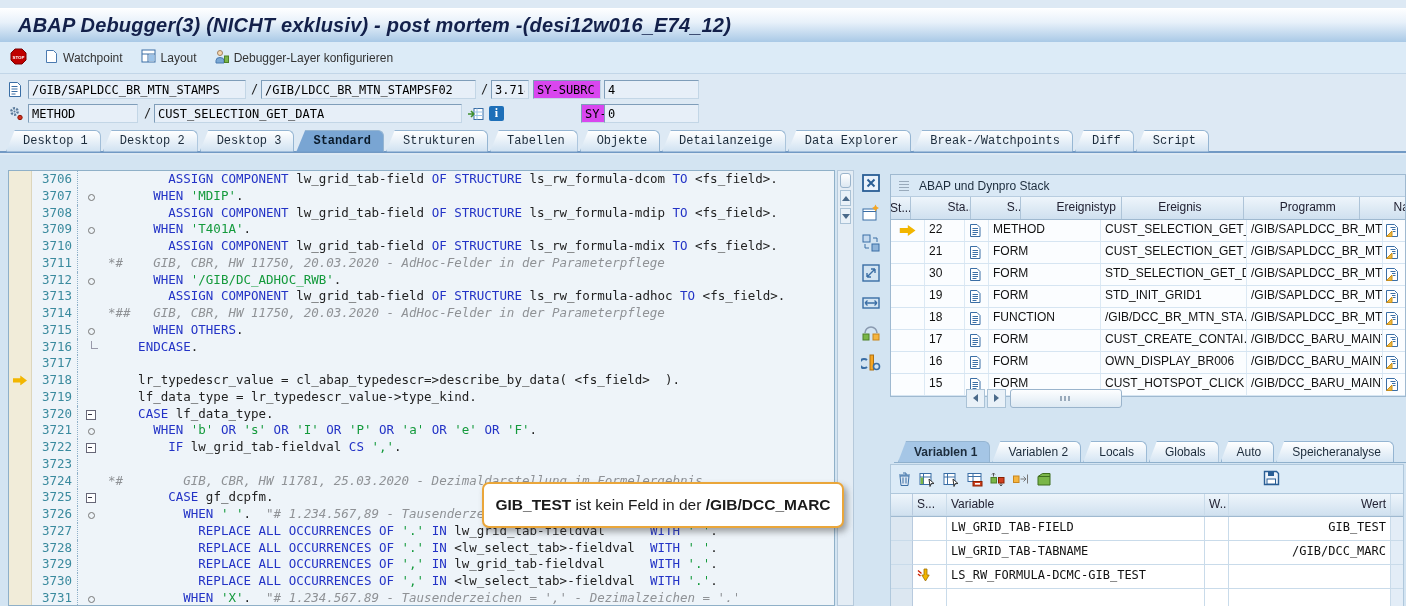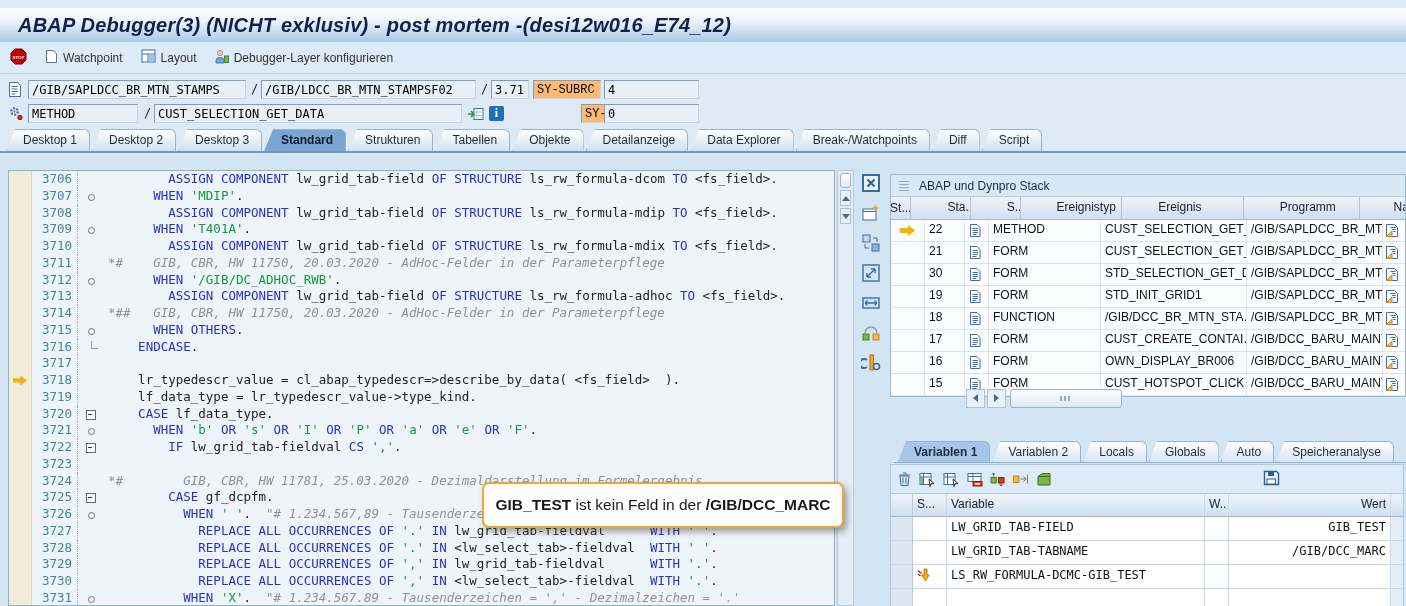--- a/index.html
+++ b/index.html
@@ -13,25 +13,25 @@
   #titlebar .t{font-size:20px;font-weight:bold;font-style:italic;color:#13204a;padding-left:18px;letter-spacing:.2px;}
   
   #toolbar{top:42px;left:0;width:1406px;height:32px;background:#dcebf7;border-bottom:1px solid #c2d6e8;
     display:flex;align-items:center;gap:18px;padding-left:10px;box-sizing:border-box;}
   .tbtn{display:flex;align-items:center;gap:5px;color:#333;cursor:default;}
   
   #fieldsbar{top:74px;left:0;width:1406px;height:56px;background:#dde9f4;}
   .frow{position:absolute;height:20px;display:block;}
   .fld{position:absolute;height:19px;box-sizing:border-box;border:1px solid;border-color:#7f9db9 #c3d6e6 #c3d6e6 #7f9db9;
     background:#e7eff8;font-family:"DejaVu Sans Mono",monospace;font-size:12px;padding:1px 3px;color:#000;}
-  .fld.white{background:#fdba74;font-family:Liberation Mono, monospace;}
+  .fld.white{background:#d946ef;}
   .slash{position:absolute;top:2px;font-family:"DejaVu Sans Mono",monospace;color:#222;}
   .ficon{position:absolute;top:1px;}
   
-  #tabstrip{top:130px;left:0;width:1406px;height:23px;display:flex;align-items:flex-end;padding-left:6px;box-sizing:border-box;border-bottom:2px solid #7199c4;}
+  #tabstrip{top:130px;left:0;width:1406px;height:23px;display:flex;align-items:center;padding-left:6px;box-sizing:border-box;border-bottom:2px solid #7199c4;font-family:Liberation Mono, monospace;}
   .tab{height:21px;line-height:21px;padding:0 12px 0 16px;margin-right:2px;color:#1c2c3c;
     background:linear-gradient(to bottom,#ffffff,#cfe1f1);border:1px solid #95b5d2;border-bottom:none;
     border-radius:3px 6px 0 0;clip-path:polygon(9px 0,100% 0,100% 100%,0 100%);white-space:nowrap;}
   .tab.active{background:#79a5d3;color:#0a1a2a;font-weight:bold;}
   
   #main{top:155px;left:0;width:1406px;height:451px;background:#d3e4f2;}
   
   #code-panel{left:8px;top:15px;width:827px;height:436px;background:#eef4f9;border:1px solid #8fb0c8;
     overflow:hidden;box-sizing:border-box;}
   .cl{display:flex;height:16.75px;line-height:16.75px;font-family:"DejaVu Sans Mono",monospace;font-size:12.5px;white-space:pre;}

